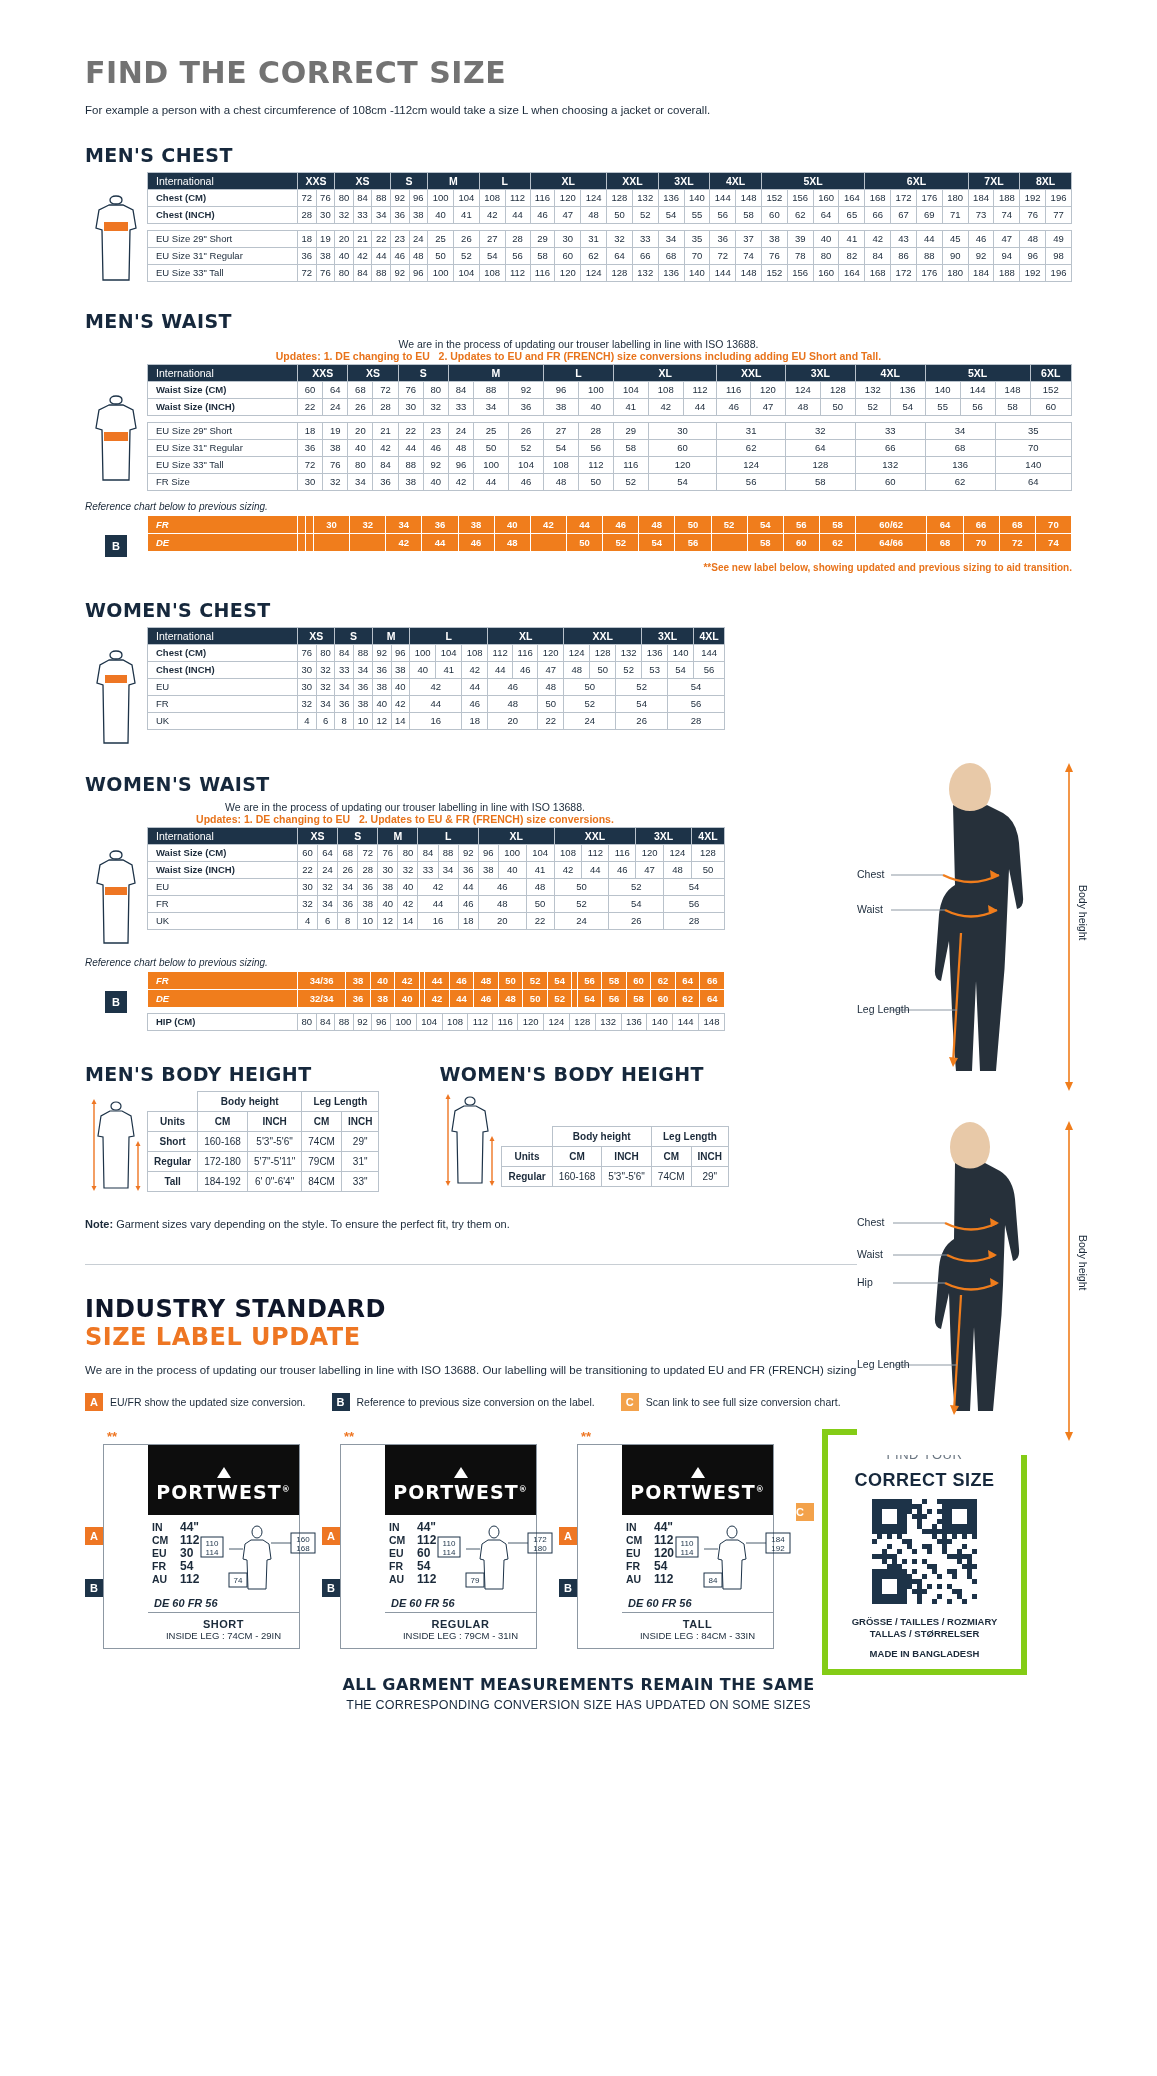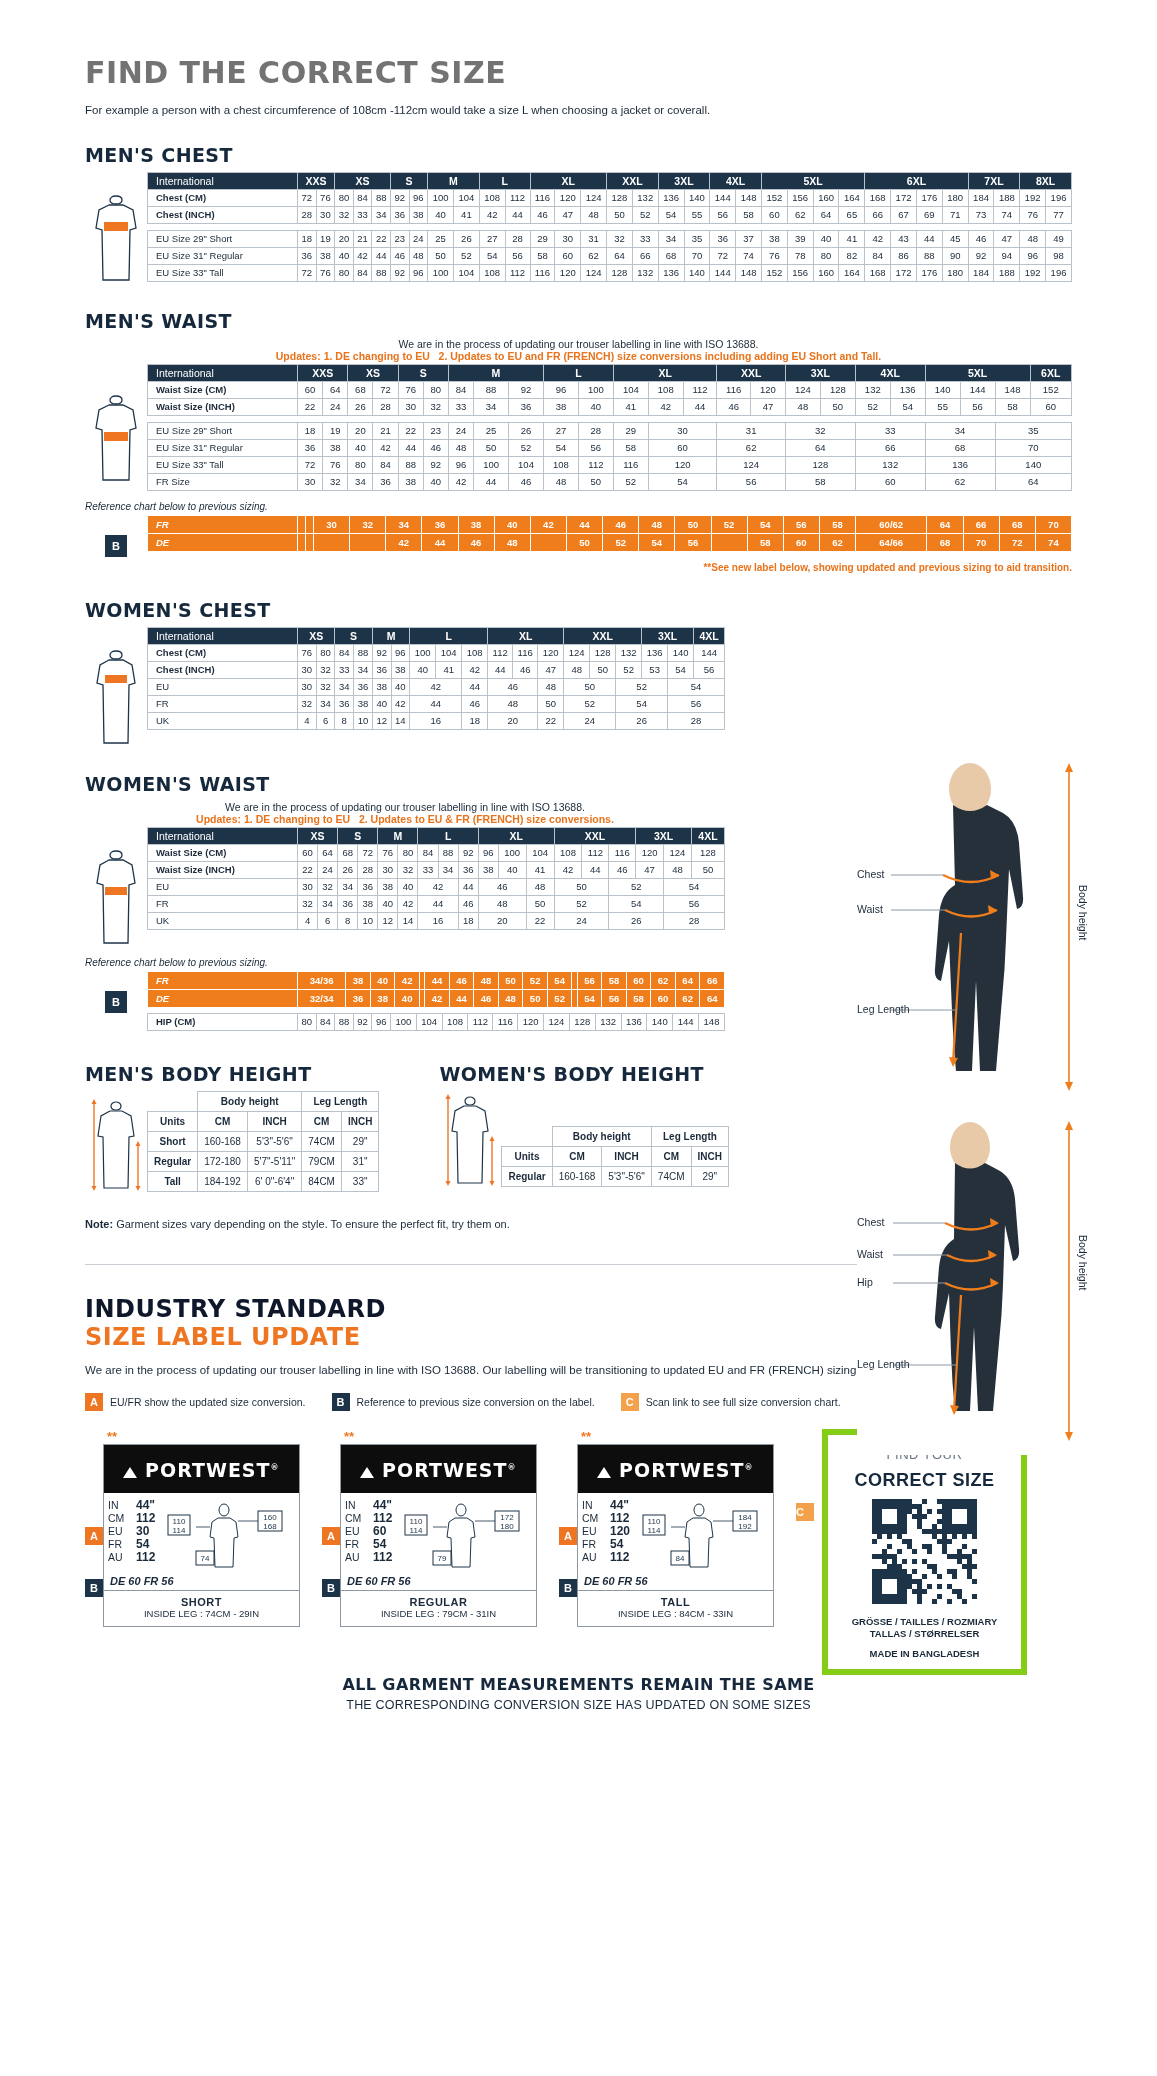--- a/index.html
+++ b/index.html
@@ -111,28 +111,28 @@
   .abadge {
     display: inline-block; width: 18px; height: 18px; line-height: 18px; text-align: center;
     background: #ee7623; color: #fff; font-weight: bold; font-size: 11px;
   }
   .cbadge { background: #f3a24b; }
 
   
   .labels { display: flex; gap: 22px; align-items: flex-start; }
   .labelcard { width: 215px; position: relative; }
   .stars { color: #ee7623; font-weight: bold; font-size: 13px; margin-left: 22px; }
-  .lbox { border: 1px solid #8d98a3; background: #fff; margin-left: 18px; }
+  .lbox { border: 1px solid #8d98a3; background: #fff; margin-left: 18px; padding-left: 44px; }
   .lbrand { background: #0d0d0d; color: #fff; text-align: center; padding: 14px 0 12px 0; }
   .lbrand .bname { font-size: 19px; font-weight: bold; letter-spacing: 1px; font-family: "DejaVu Sans", sans-serif; }
   .tri { display:inline-block; width:0;height:0;border-left:7px solid transparent;border-right:7px solid transparent;border-bottom:11px solid #fff; vertical-align: -1px;}
   .lbody { display: flex; padding: 6px 4px 0 4px; }
   .lmeas { font-size: 10.5px; line-height: 13px; }
   .lmeas div { display: flex; gap: 6px; }
-  .lmeas .k { width: 22px; font-weight: normal; }
+  .lmeas .k { width: 22px; font-weight: bold; }
   .lmeas .v { font-weight: bold; font-size: 12px; }
   .lfig { flex: 1; display: flex; justify-content: center; align-items: flex-start; padding-top: 2px;}
   .lprev { font-size: 11px; font-style: italic; padding: 2px 0 3px 6px; font-weight: bold; }
   .lfoot { border-top: 1px solid #8d98a3; text-align: center; padding: 5px 0 7px 0; }
   .lfoot .f1 { font-size: 11px; font-weight: bold; letter-spacing: .5px; }
   .lfoot .f2 { font-size: 9.5px; }
   .sidebadge { position: absolute; left: 0; width: 18px; height: 18px; background: #ee7623; color:#fff;
     font-size: 11px; font-weight: bold; text-align: center; line-height: 18px; }
   .sidebadge.b2 { background: #1d3348; }
 

